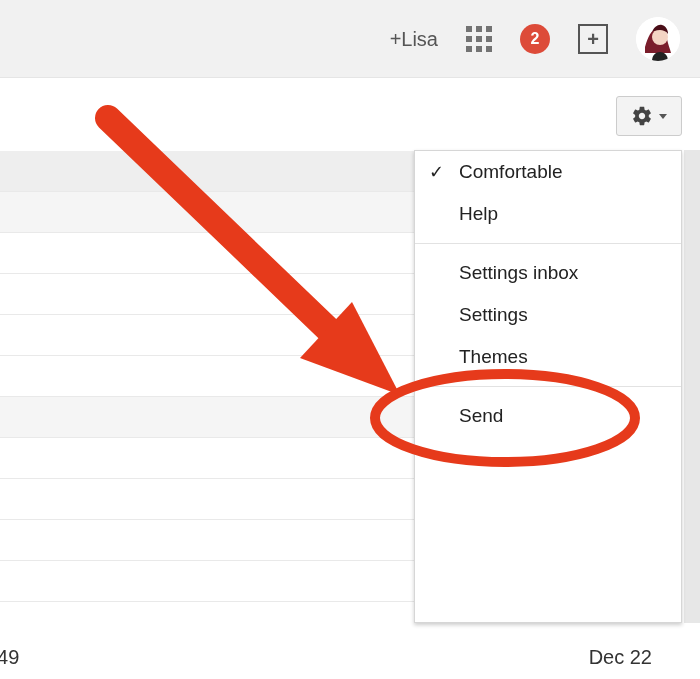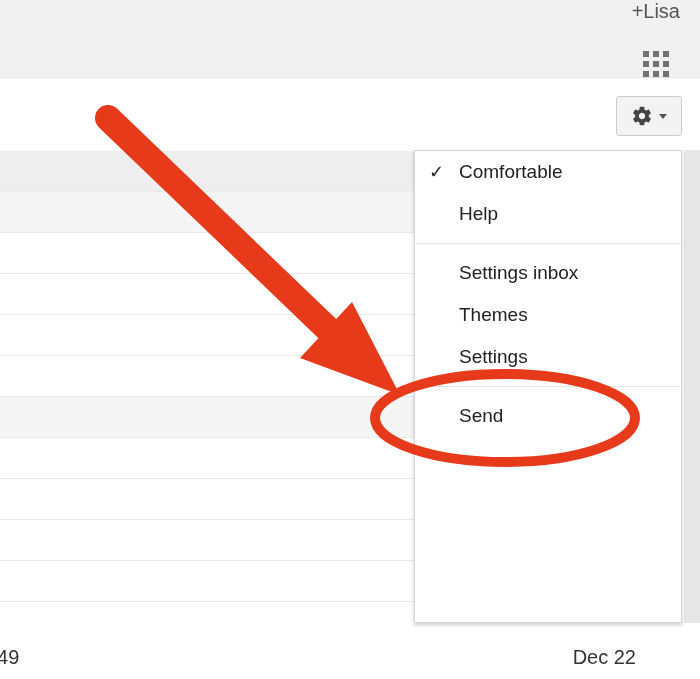--- a/index.html
+++ b/index.html
@@ -1,21 +1,21 @@
 <!DOCTYPE html>
 <html><head>
 <meta charset="utf-8">
 <style>
   * { box-sizing: border-box; margin: 0; padding: 0; }
   html, body { width: 700px; height: 679px; font-family: Arial, Helvetica, sans-serif; background: #fff; overflow: hidden; }
   .root { position: relative; width: 700px; height: 679px; }
 
   
   .topbar { position: absolute; top: 0; left: 0; right: 0; height: 78px; background: #f1f1f1; border-bottom: 1px solid #e5e5e5; }
-  .topbar-inner { position: absolute; right: 20px; top: 0; height: 78px; display: flex; align-items: center; gap: 28px; flex-direction: column; }
+  .topbar-inner { position: absolute; right: 20px; top: 0; height: 78px; display: flex; align-items: center; gap: 28px; }
   .plus-name { color: #555; font-size: 20px; cursor: pointer; }
   .apps-icon { width: 26px; height: 26px; display: grid; grid-template-columns: repeat(3,6px); grid-template-rows: repeat(3,6px); gap: 4px; cursor: pointer; }
   .apps-icon span { width: 6px; height: 6px; background: #737373; }
   .bell-badge { width: 30px; height: 30px; border-radius: 50%; background: #dd4b39; color: #fff; font-size: 16px; font-weight: bold; display: flex; align-items: center; justify-content: center; cursor: pointer; }
   .share-btn { width: 30px; height: 30px; border: 2px solid #555; display:flex; align-items:center; justify-content:center; color:#555; font-size:20px; font-weight:bold; cursor:pointer; }
   .avatar { width: 44px; height: 44px; border-radius: 50%; overflow:hidden; cursor:pointer; background:#fff; display:flex; align-items:flex-end; justify-content:center; }
   .avatar svg { display:block; }
 
   
   .toolbar { position:absolute; top:96px; right:18px; }
@@ -25,21 +25,21 @@
 
   
   .mail-bg { position:absolute; top:151px; left:-14px; right:18px; }
   .mail-row { height:41px; border-bottom:1px solid #e9e9e9; }
   .mail-row.alt { background:#f5f5f5; }
   .mail-row.head { background:#eeeeee; height:41px; }
 
   
   .bottom-row { position:absolute; bottom:0; left:-14px; right:18px; height:44px; display:flex; align-items:center; justify-content:space-between; padding:0 18px 0 4px; font-size:20px; color:#333; }
   .bottom-row .left { position:absolute; left:0; }
-  .bottom-row .right { position:absolute; right:46px;margin-left:42px; }
+  .bottom-row .right { position:absolute; right:30px;margin-left:42px; }
 
   
   .menu { position:absolute; top:150px; right:18px; bottom:56px; width:268px; background:#fff; border:1px solid #d6d6d6; box-shadow:0 2px 4px rgba(0,0,0,.2); z-index:5; }
   .menu-section-title { padding:14px 16px 8px 16px; font-size:19px; color:#222; }
   .menu-item { padding:10px 16px 10px 44px; font-size:19px; color:#222; cursor:pointer; position:relative; }
   .menu-item .check { position:absolute; left:14px; top:10px; font-size:18px; color:#222; }
   .menu-divider { height:1px; background:#e2e2e2; margin:8px 0; }
 
   
   .annotation { position:absolute; inset:0; pointer-events:none; z-index:10; }
@@ -116,24 +116,24 @@
       <span>Comfortable</span>
     </div>
     <div class="menu-item">
       <span>Help</span>
     </div>
     <div class="menu-divider"></div>
     <div class="menu-item">
       <span>Settings inbox</span>
     </div>
     <div class="menu-item">
-      <span>Themes</span>
+      <span>Settings</span>
     </div>
     <div class="menu-item">
-      <span>Settings</span>
+      <span>Themes</span>
     </div>
     <div class="menu-divider"></div>
     <div class="menu-item">
       <span>Send</span>
     </div>
   </div>
 
   <svg class="annotation" width="700" height="679">
 
     <ellipse cx="505" cy="418" rx="130" ry="44" fill="none" stroke="#e63a1b" stroke-width="10"></ellipse>

